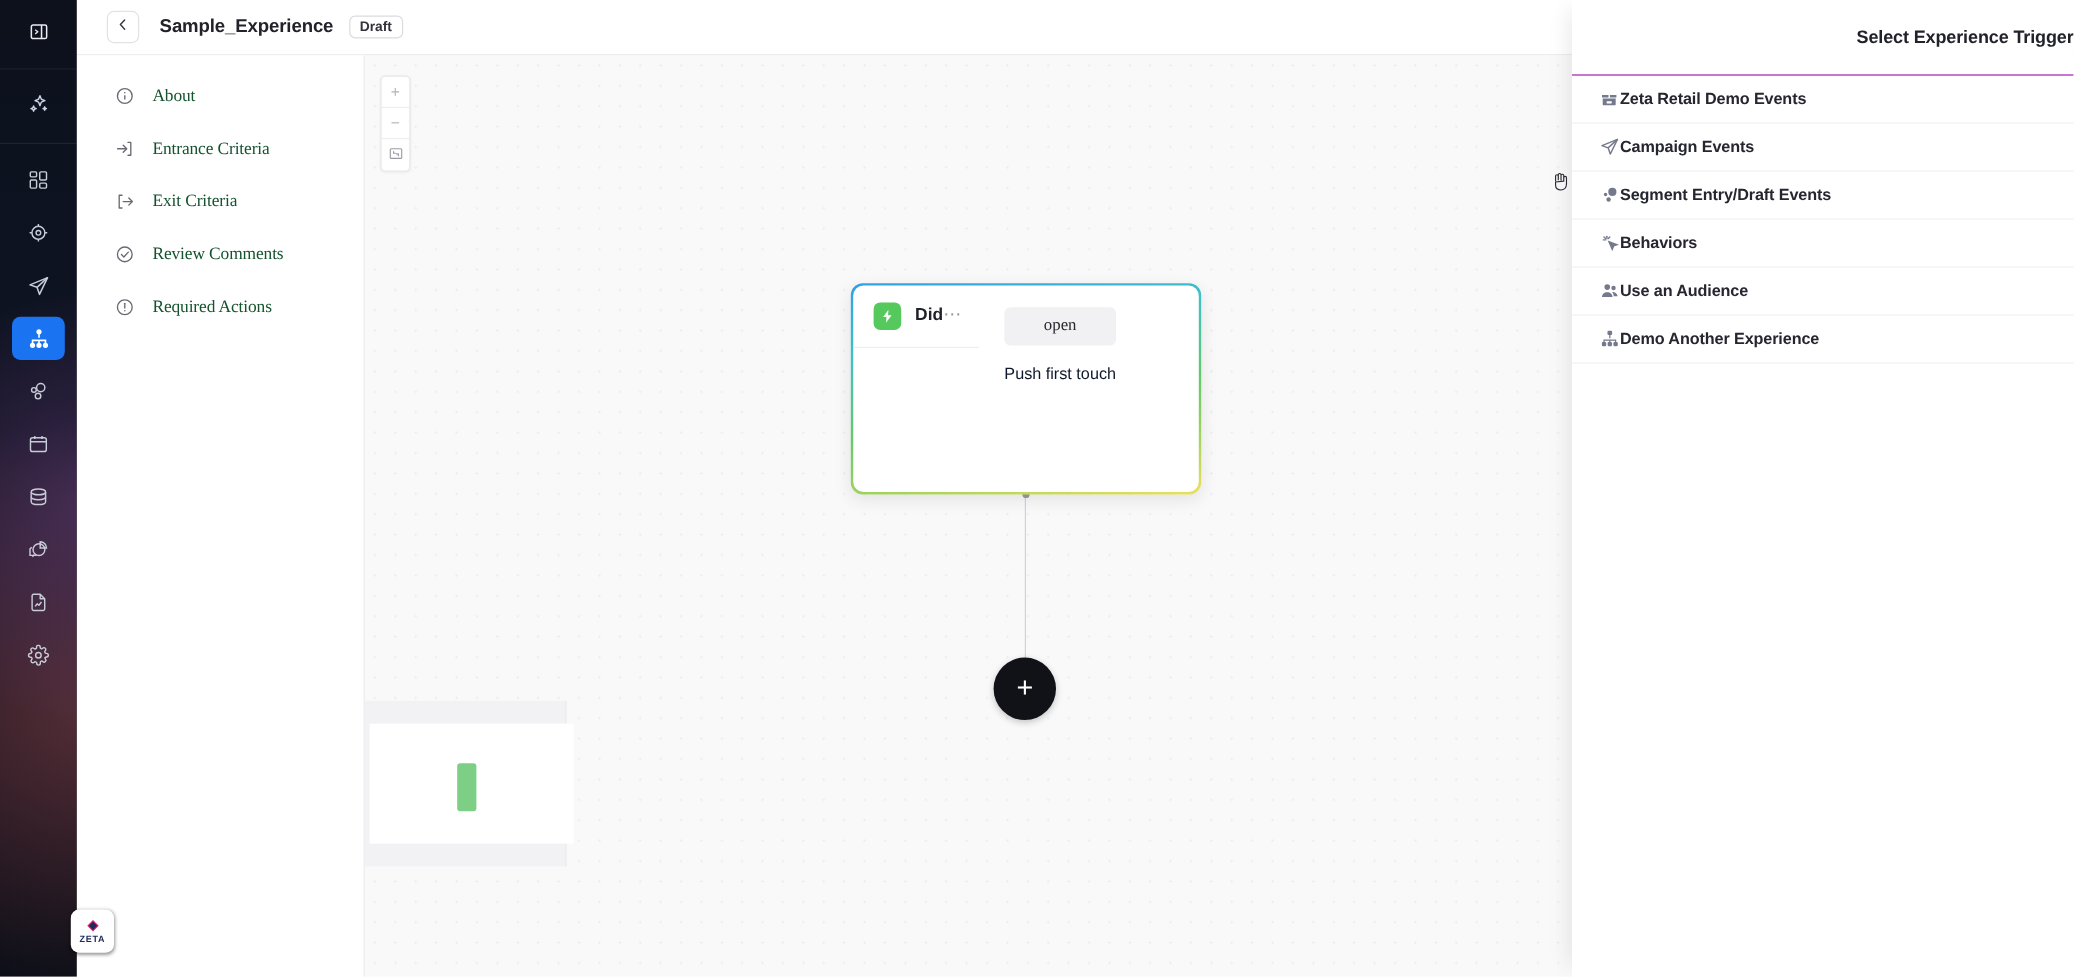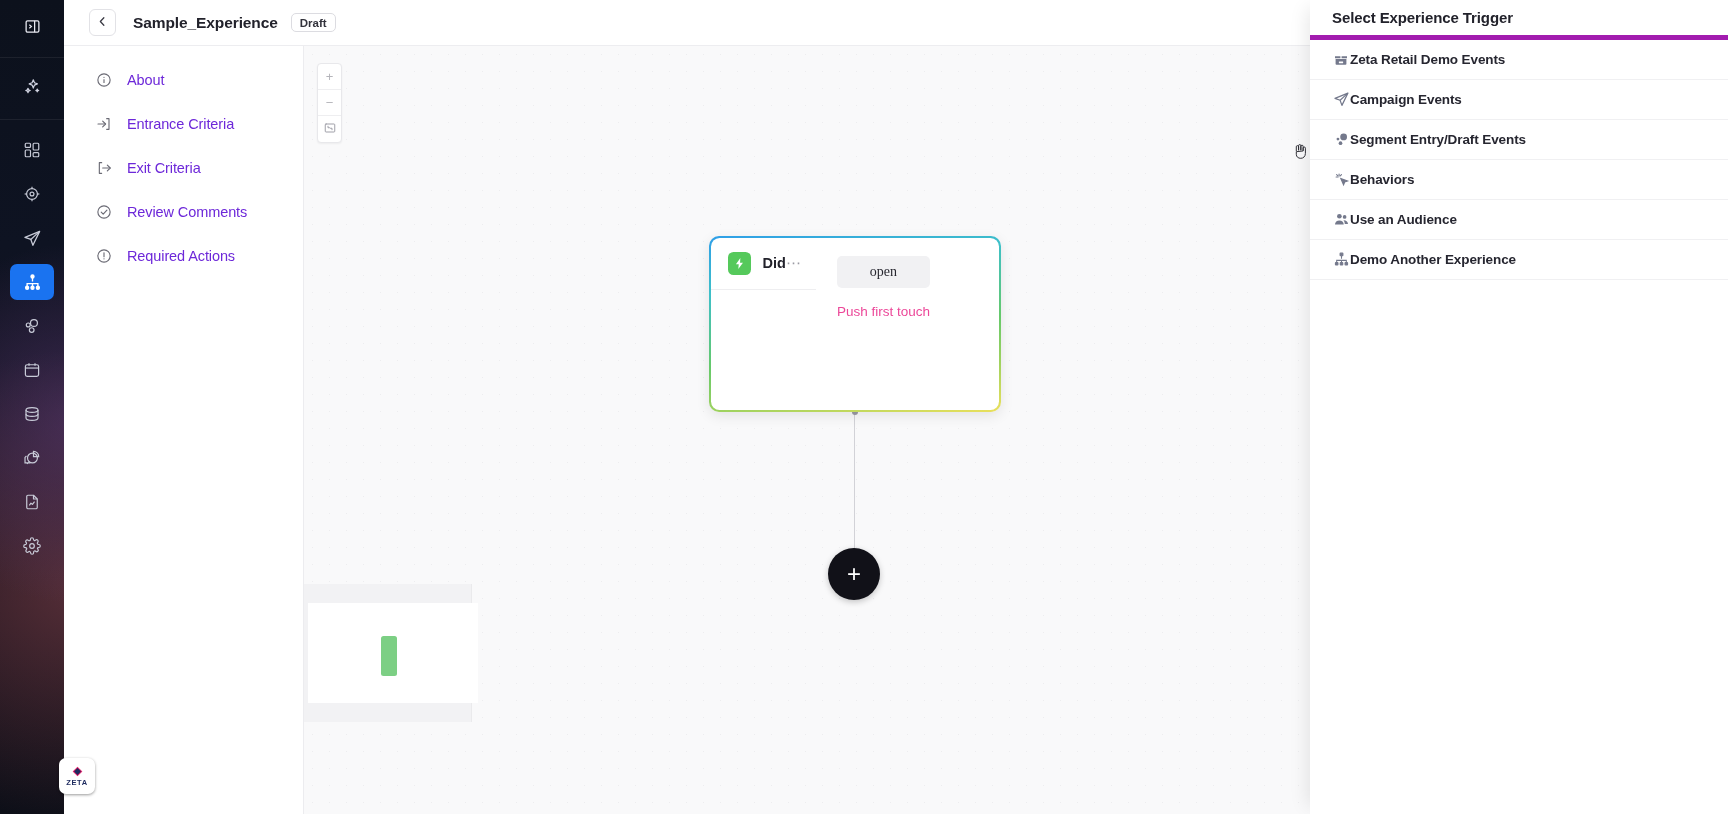--- a/index.html
+++ b/index.html
@@ -80,21 +80,21 @@
     position: absolute; left: 64px; top: 46px;
     width: 240px; height: 768px; background: #ffffff;
     border-right: 1px solid #ececef; z-index: 20;
   }
   .nav-item {
     display: flex; align-items: center; height: 44px;
     padding-left: 31px; cursor: pointer; gap: 15px;
   }
   .nav-item:first-child { margin-top: 12px; }
   .nav-item .nic { width: 17px; height: 17px; display:flex; align-items:center; justify-content:center; color:#6a6a74; }
-  .nav-item .nlbl { font-size: 14.5px; color: #6d28d9; letter-spacing: -0.1px; }
+  .nav-item .nlbl { font-size: 14.5px; color: #14532d; letter-spacing: -0.1px; font-family: Liberation Serif, serif; }
 
   
   .canvas {
     position: absolute; left: 304px; top: 46px;
     width: 1006px; height: 768px;
     background: #f9f9fa;
     overflow: hidden; z-index: 10;
     cursor: grab;
   }
   .canvas-dots {
@@ -143,21 +143,21 @@
   .node-dots {
     margin-left: auto; color: #9a9aa3; font-size: 15px; letter-spacing: 1px;
     cursor: pointer; line-height: 10px;
   }
   .node-body { padding: 18px 21px 0 21px; }
   .node-chip {
     height: 32px; background: #f1f1f3; border-radius: 5px;
     display: flex; align-items: center; justify-content: center;
     font-size: 14px; color: #27272f; cursor: pointer; font-family: Liberation Serif, serif;
   }
-  .node-sub { margin-top: 16px; font-size: 13.5px; color: #ec4899; }
+  .node-sub { margin-top: 16px; font-size: 13.5px; color: #0f172a; }
 
   .edge {
     position: absolute; left: 550px; top: 366px;
     width: 1px; height: 162px; background: #d2d2d7; z-index: 11;
   }
   .edge-dot {
     position: absolute; left: 547.5px; top: 363px;
     width: 6px; height: 6px; border-radius: 50%; background: #9a9aa3; z-index: 12;
   }
   .add-btn {
@@ -186,22 +186,23 @@
   
   .cursor-hand { position: absolute; left: 1290px; top: 141px; z-index: 60; }
 
   
   .panel {
     position: absolute; right: 0; top: 0;
     width: 418px; height: 814px; background: #ffffff;
     z-index: 50; box-shadow: -10px 0 18px -8px rgba(0,0,0,0.10);
   }
   .panel-head {
-    height: 40px; display: flex; align-items: center; padding-left: 22px;
-    border-bottom: 5px solid #a21caf;
+    height: 63px; display: flex; align-items: center; padding-left: 22px;
+    border-bottom: 1px solid #a21caf;
+    justify-content: flex-end;
   }
   .panel-title { font-size: 15px; font-weight: 700; color: #22222b; letter-spacing: -0.1px; }
   .trig {
     height: 40px; display: flex; align-items: center; padding-left: 22px;
     border-bottom: 1px solid #f0f0f2; cursor: pointer; 
   }
   .trig .tic { width: 18px; display: flex; align-items: center; justify-content: center; color: #74798c; }
   .trig .tlbl { font-size: 13.5px; font-weight: 700; color: #262630; letter-spacing: -0.1px; }
 </style>
 </head>

